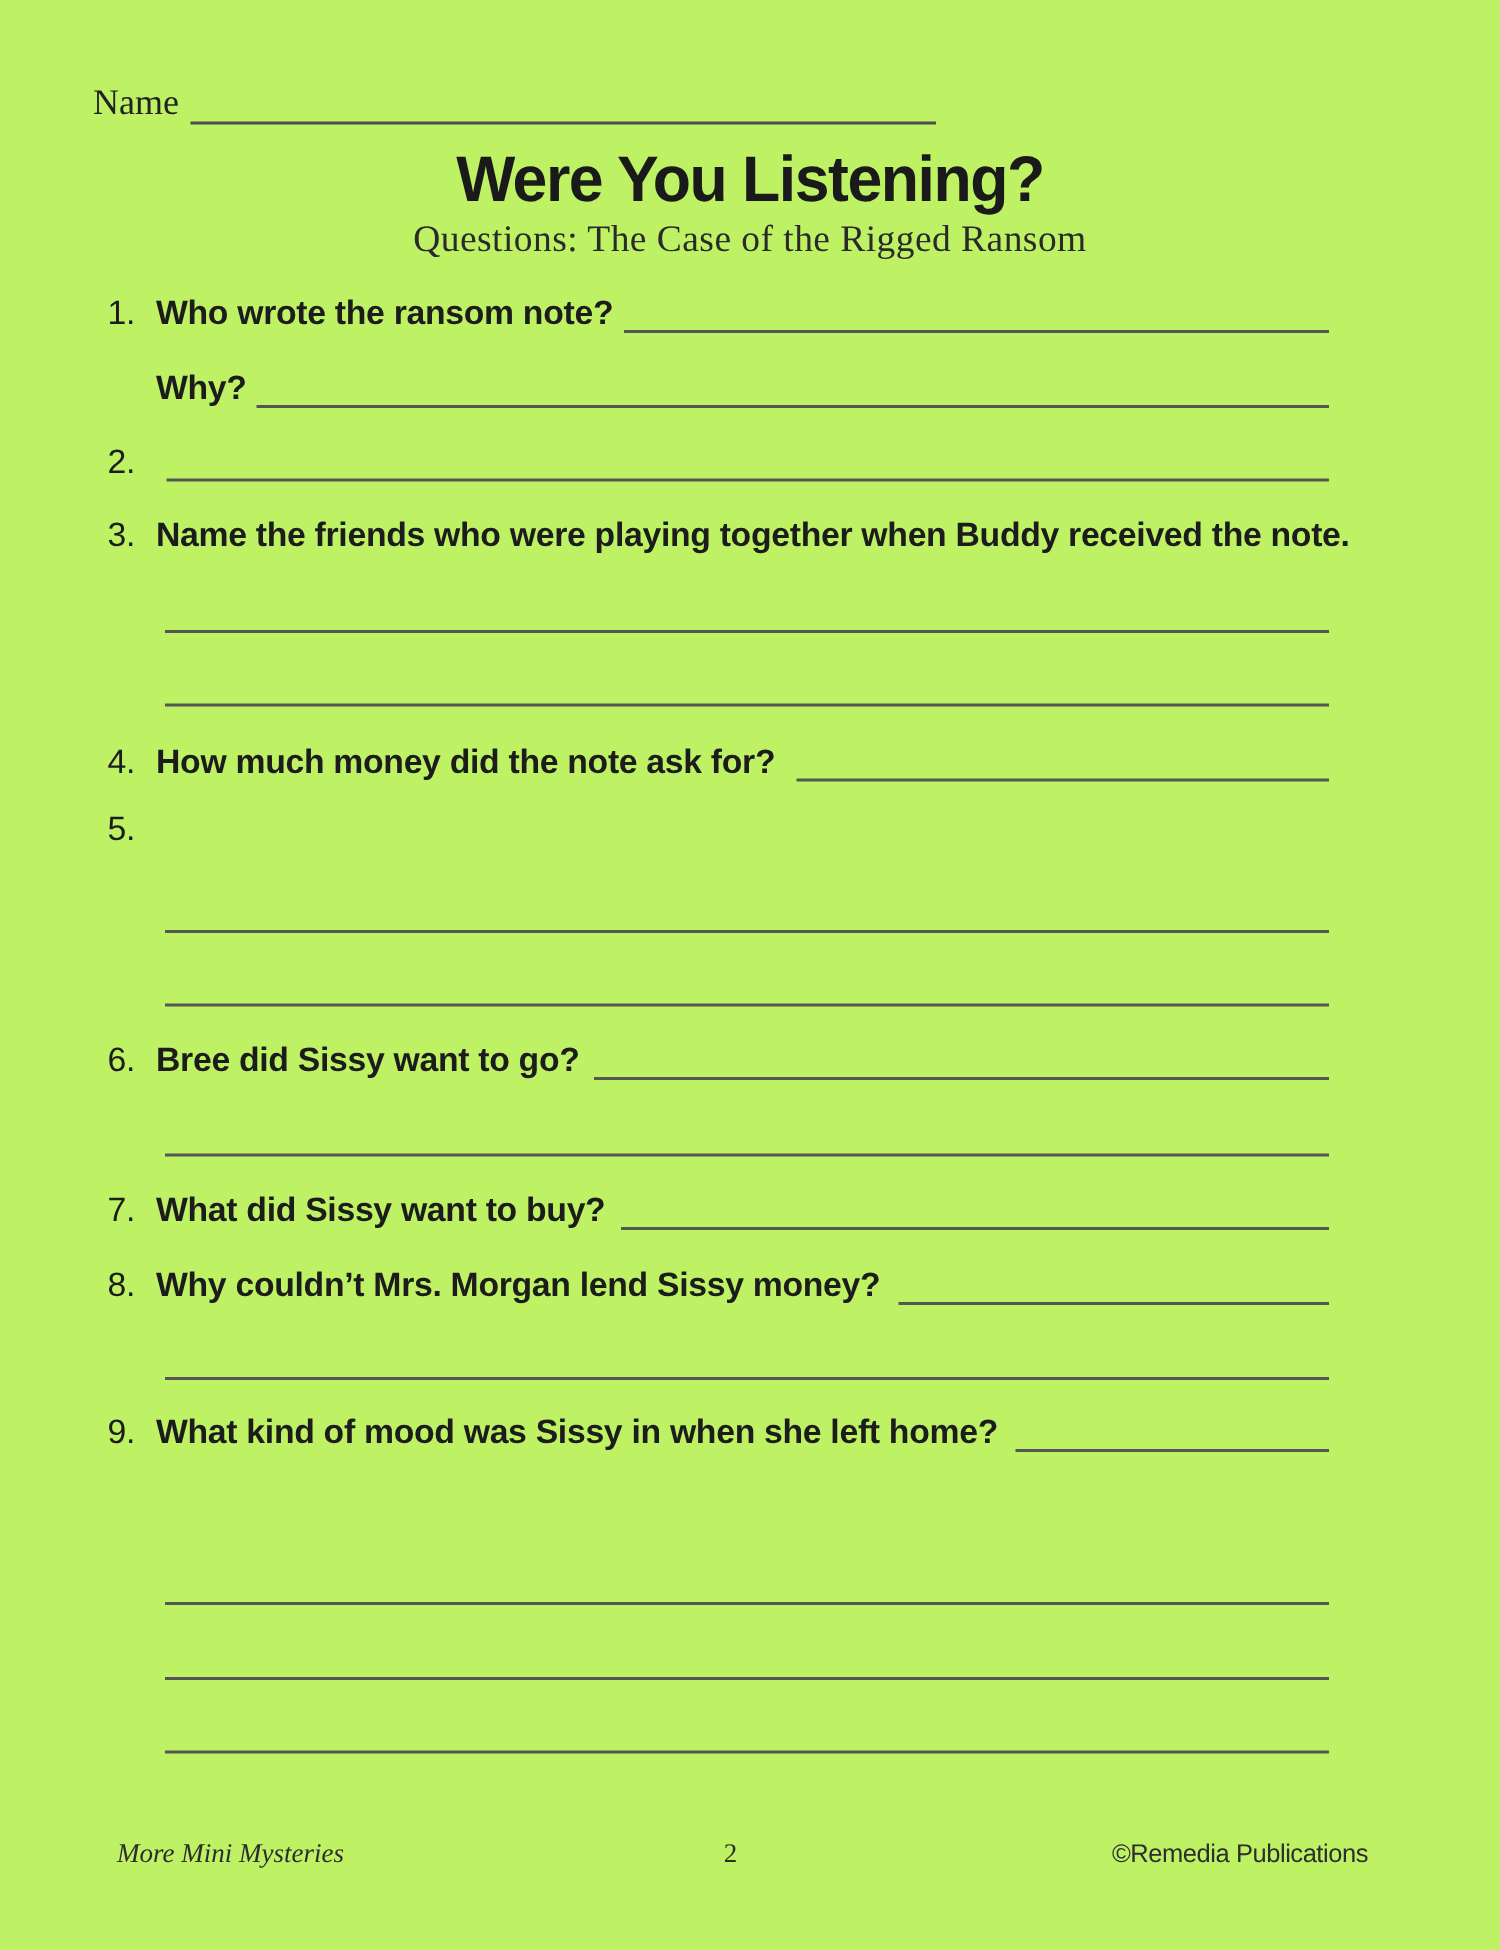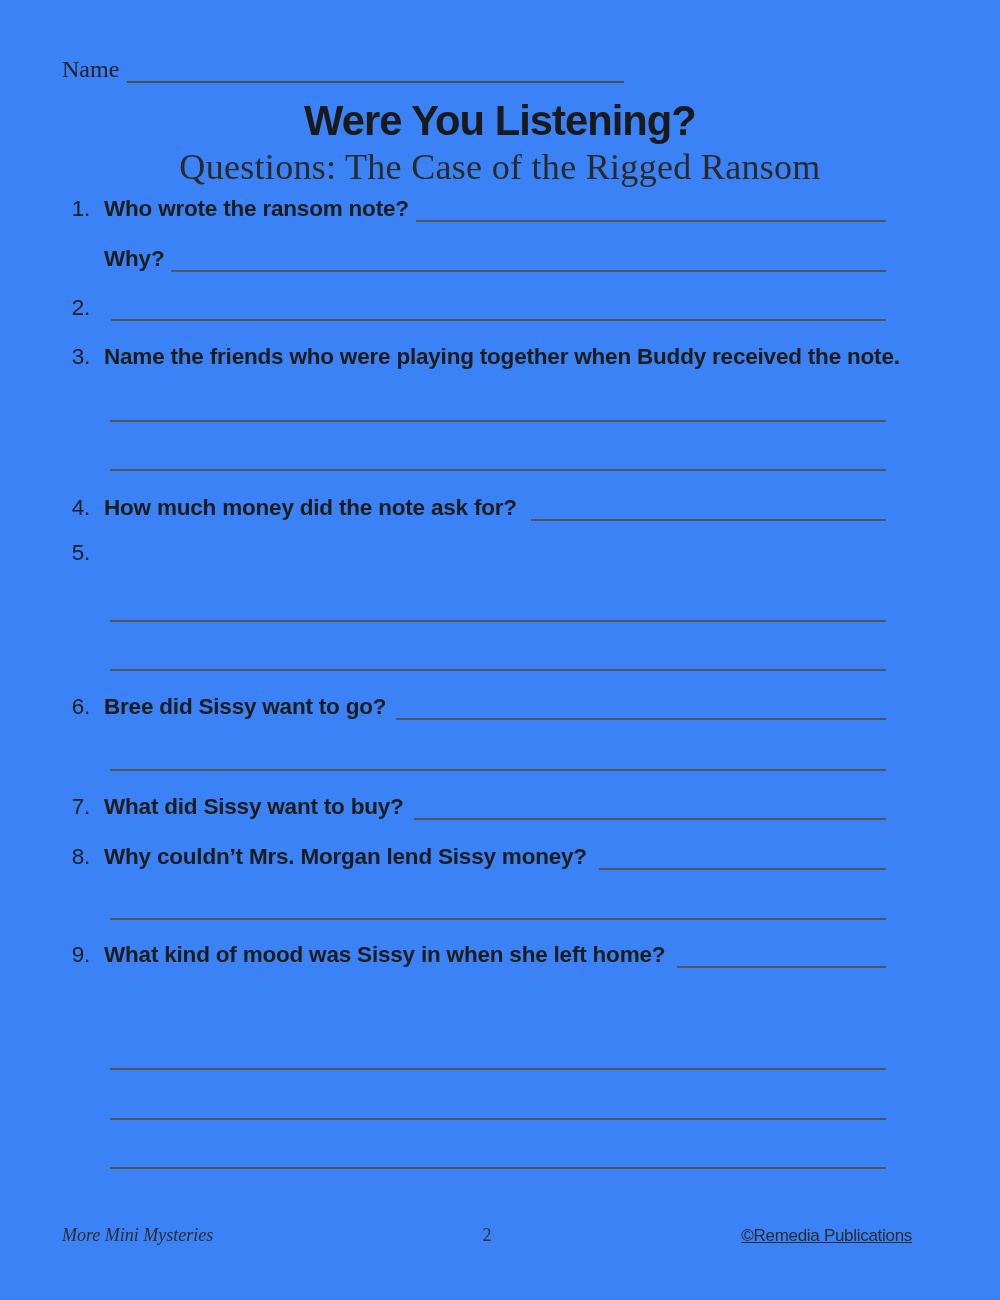--- a/index.html
+++ b/index.html
@@ -1,19 +1,19 @@
 <!DOCTYPE html>
 <html><head>
 <meta charset="utf-8">
 <style>
   html,body{margin:0;padding:0;background:#e8e8e8;}
   .sheet{
     position:relative;
     width:1000px;height:1300px;
-    background:#3b82f6;
+    background:#bef264;
     font-family:"Liberation Sans", sans-serif;
     color:#1c1c1c;
     overflow:hidden;
   }
   
   .name-row{
     position:absolute;left:62px;top:56px;right:114px;
     display:flex;align-items:flex-end;
     font-family:"Liberation Serif", serif;
     font-size:24px;color:#222;
@@ -27,21 +27,21 @@
     text-align:center;
     font-size:43px;font-weight:bold;
     letter-spacing:-1px;
     color:#1a1a1a;
     transform:scaleX(0.97);
   }
   .subtitle{
     position:absolute;left:0;right:0;top:146px;
     text-align:center;
     font-family:"Liberation Serif", serif;
-    font-size:36px;color:#2a2a2a;
+    font-size:25px;color:#2a2a2a;
     letter-spacing:0.3px;
   }
   
   .row{
     position:absolute;left:62px;width:824px;height:30px;
     display:flex;align-items:flex-end;
     font-size:22.5px;letter-spacing:-0.2px;
   }
   .num{
     flex:0 0 28px;text-align:right;margin-right:14px;white-space:pre;
@@ -55,31 +55,31 @@
   .full-line{
     flex:1 1 auto;height:100%;
     border-bottom:2px solid #555;
   }
   
   .footer{
     position:absolute;left:62px;right:88px;top:1222px;height:24px;
     font-size:17px;color:#2d2d2d;
   }
   .footer .book{
-    position:absolute;left:0;bottom:0;
+    position:absolute;left:16px;bottom:0;
     font-family:"Liberation Serif", serif;
     font-style:italic;font-size:18px;
   }
   .footer .page{
     position:absolute;left:0;right:0;bottom:0;text-align:center;
     font-family:"Liberation Serif", serif;font-size:18px;
   }
   .footer .copy{
     position:absolute;right:0;bottom:0;
-    letter-spacing:-0.3px;font-size:17px;text-decoration:underline;
+    letter-spacing:-0.3px;font-size:17px;
   }
 </style>
 </head>
 <body>
 
 <div class="sheet">
 
   <div class="name-row">
     <span>Name</span>
     <span class="name-line"></span>

